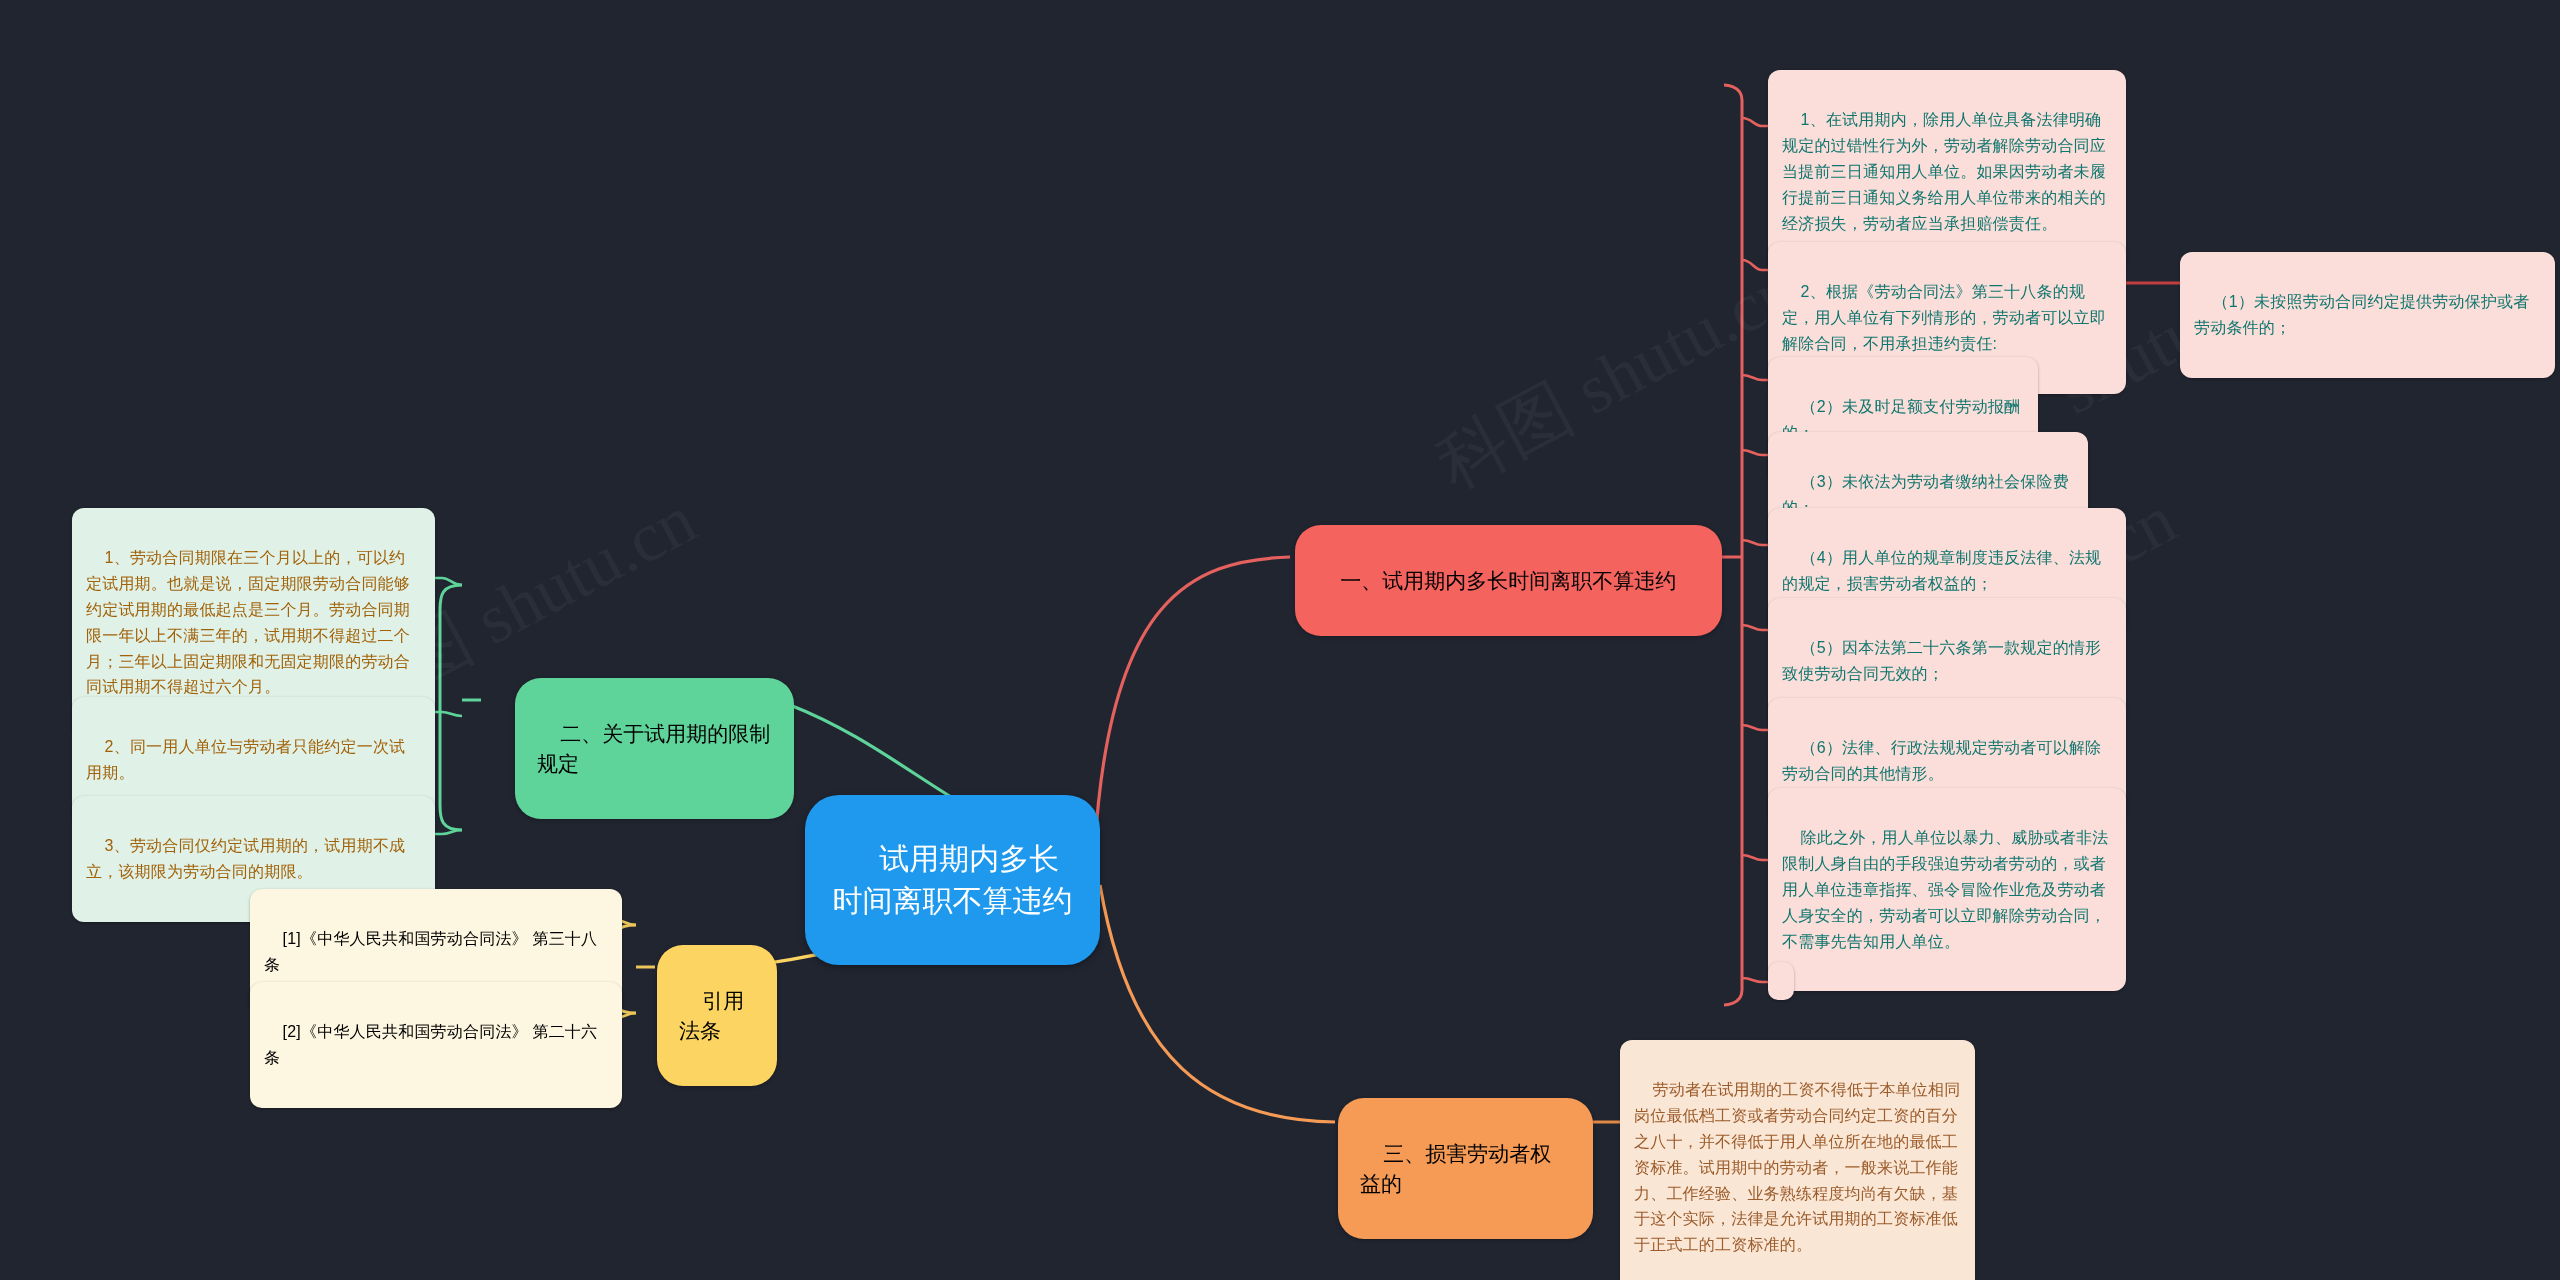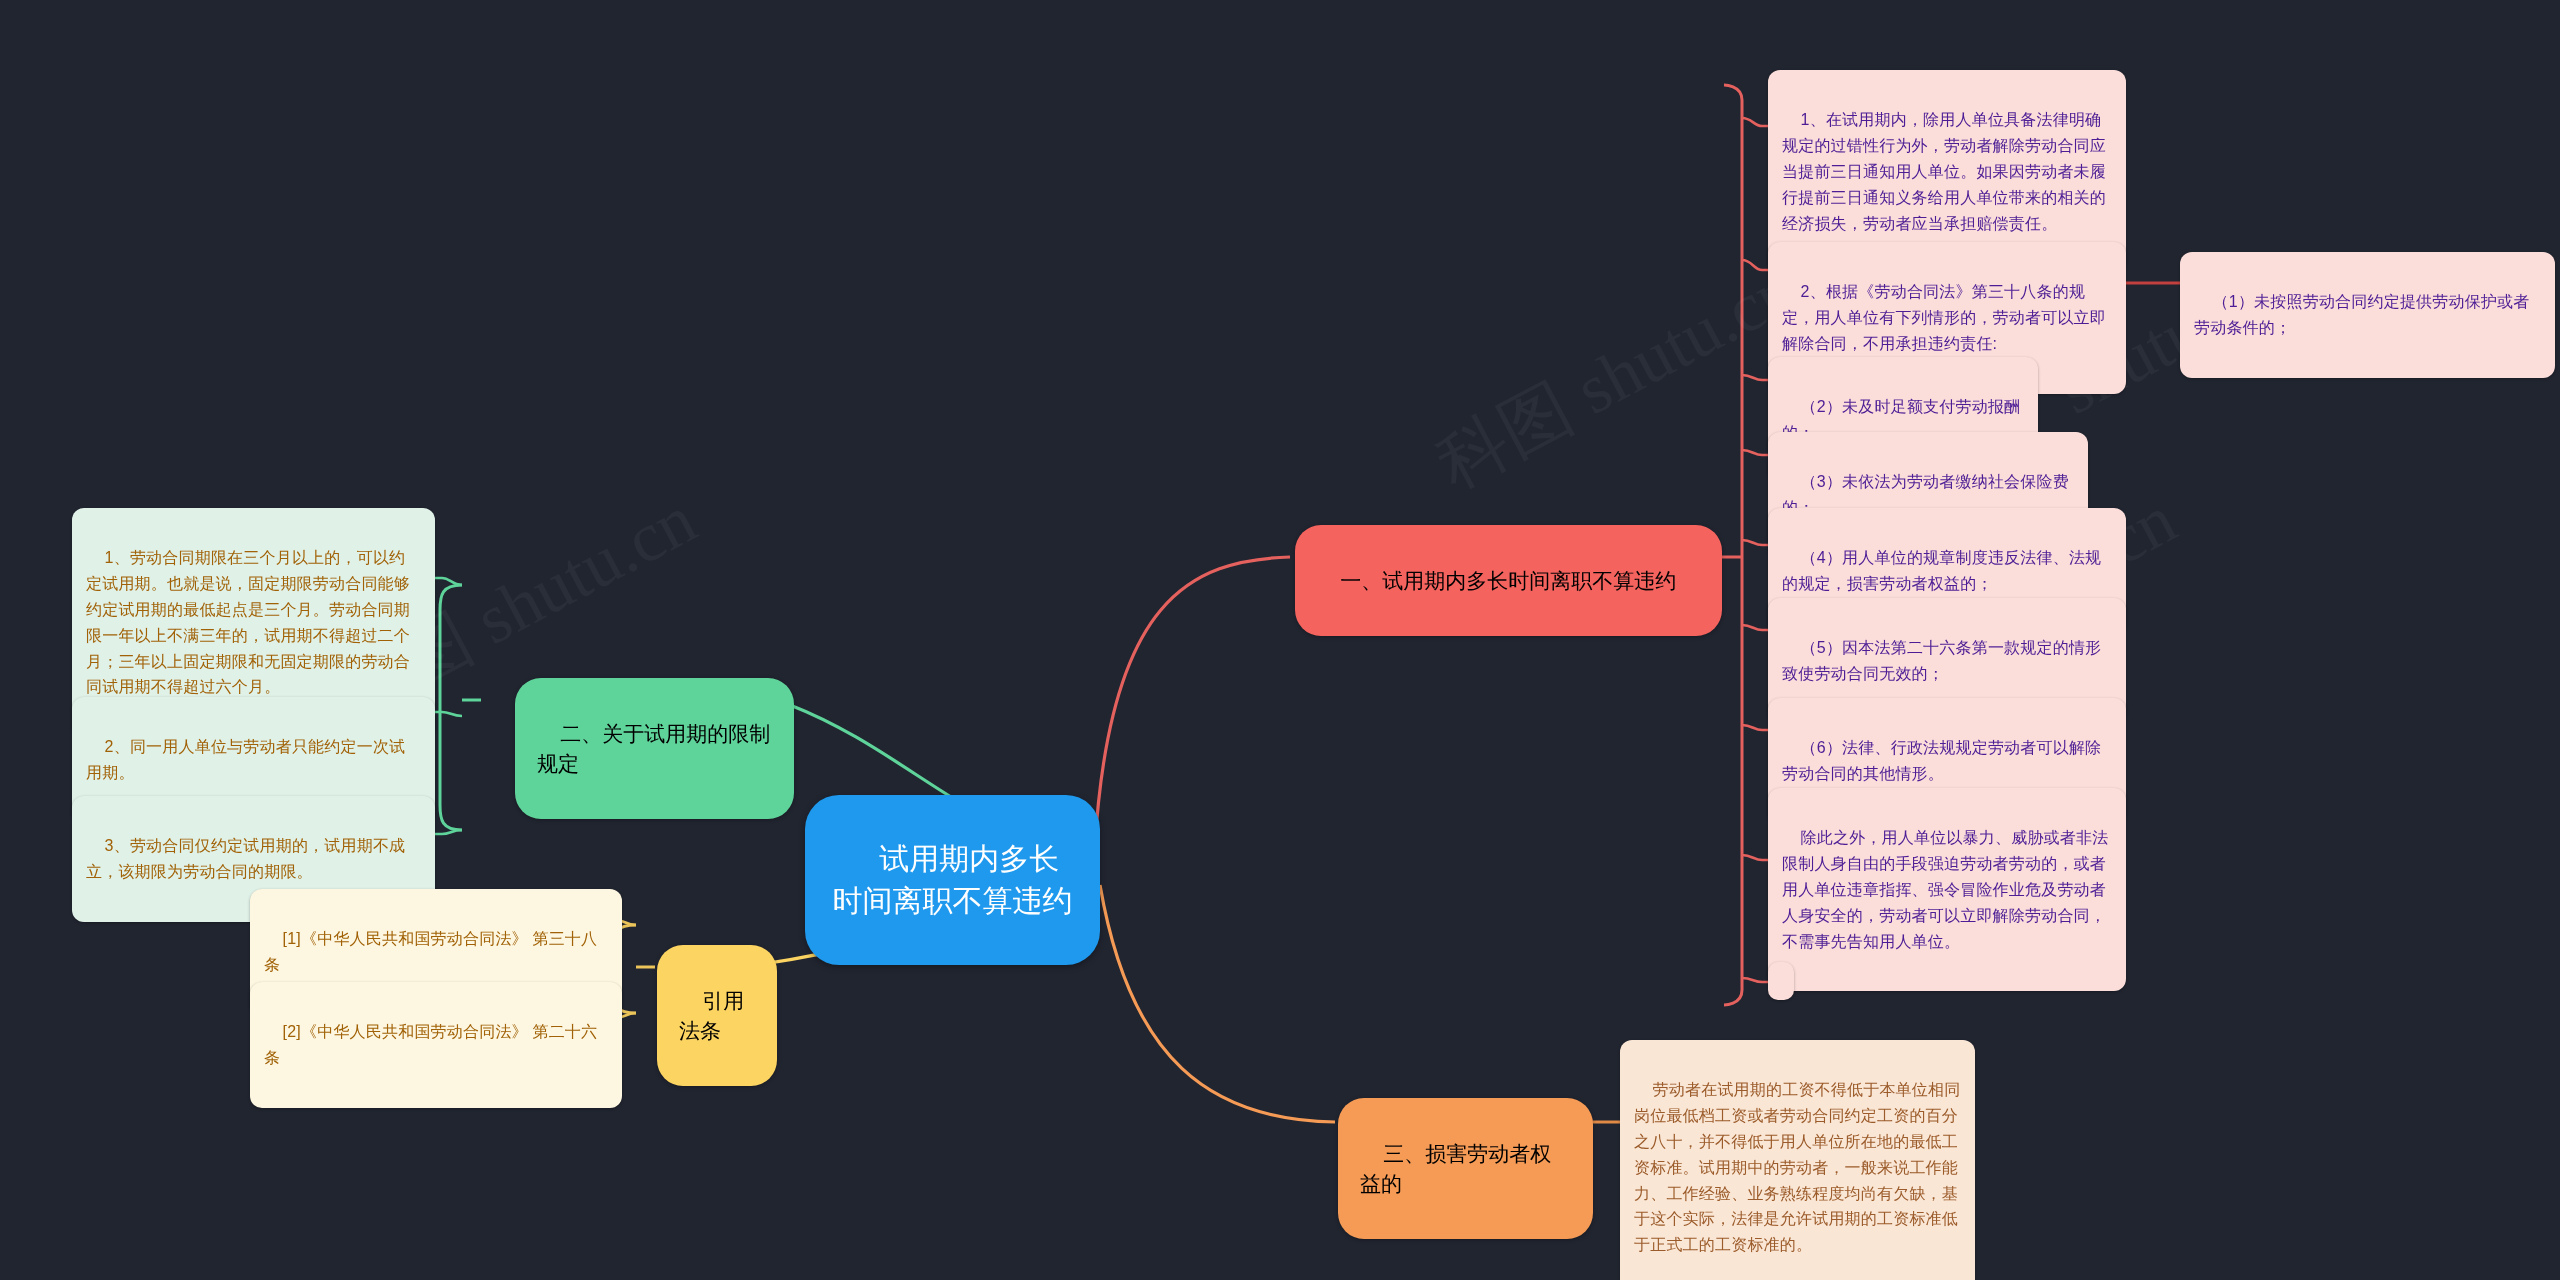--- a/index.html
+++ b/index.html
@@ -62,23 +62,23 @@
 
   
   .leaf {
     font-size: 16px;
     border-radius: 12px;
     padding: 11px 14px;
     line-height: 1.62;
     letter-spacing: .2px;
     box-shadow: 0 1px 3px rgba(0,0,0,.30);
   }
-  .leaf.red    { background: #FBDEDA; color: #4c1d95; }
+  .leaf.red    { background: #FBDEDA; color: #0f766e; }
   .leaf.green  { background: #E0F1E8; color: #a16207; }
-  .leaf.yellow { background: #FDF6E0; color: #a16207; }
+  .leaf.yellow { background: #FDF6E0; color: #000000; }
   .leaf.orange { background: #FAE6D5; color: #9B5B2A; }
 
   .stub-node {
     position: absolute;
     background: #FBDEDA;
     border-radius: 10px;
     box-shadow: 0 1px 3px rgba(0,0,0,.30);
   }
 
   

